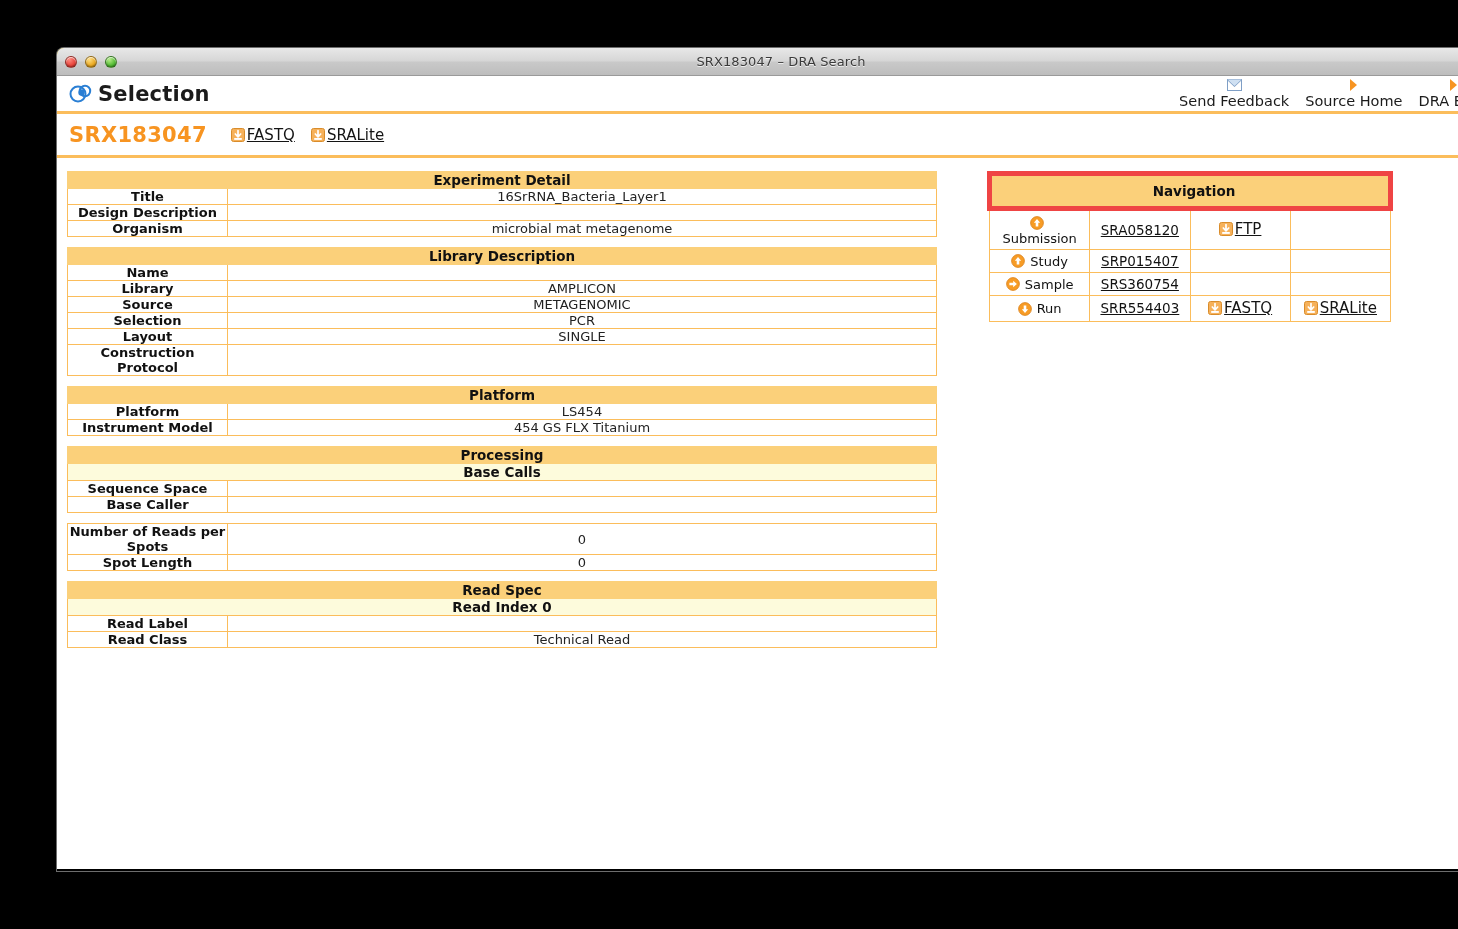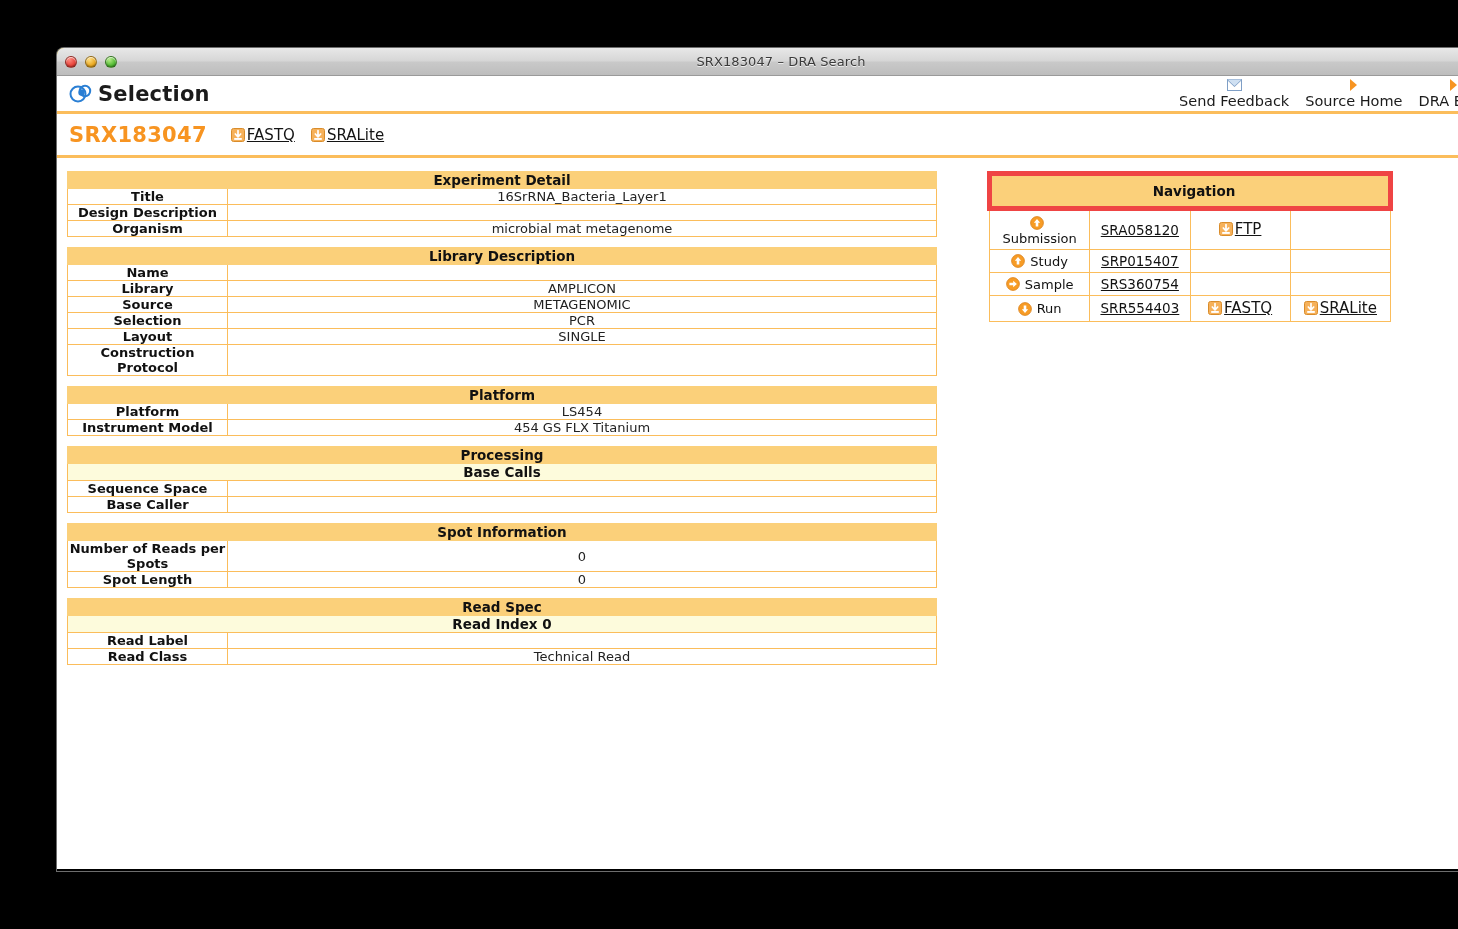--- a/index.html
+++ b/index.html
@@ -401,23 +401,20 @@
                   <td class="v"></td>
                 </tr>
               </tbody>
             </table>
             <table class="tbl">
               <colgroup>
                 <col style="width:160px">
                 <col>
               </colgroup>
               <tbody>
-                <tr class="sec-head">
-                  <td colspan="2">Spot Information</td>
-                </tr>
                 <tr class="row">
                   <td class="k">Number of Reads per Spots</td>
                   <td class="v">0</td>
                 </tr>
                 <tr class="row">
                   <td class="k">Spot Length</td>
                   <td class="v">0</td>
                 </tr>
               </tbody>
             </table>

